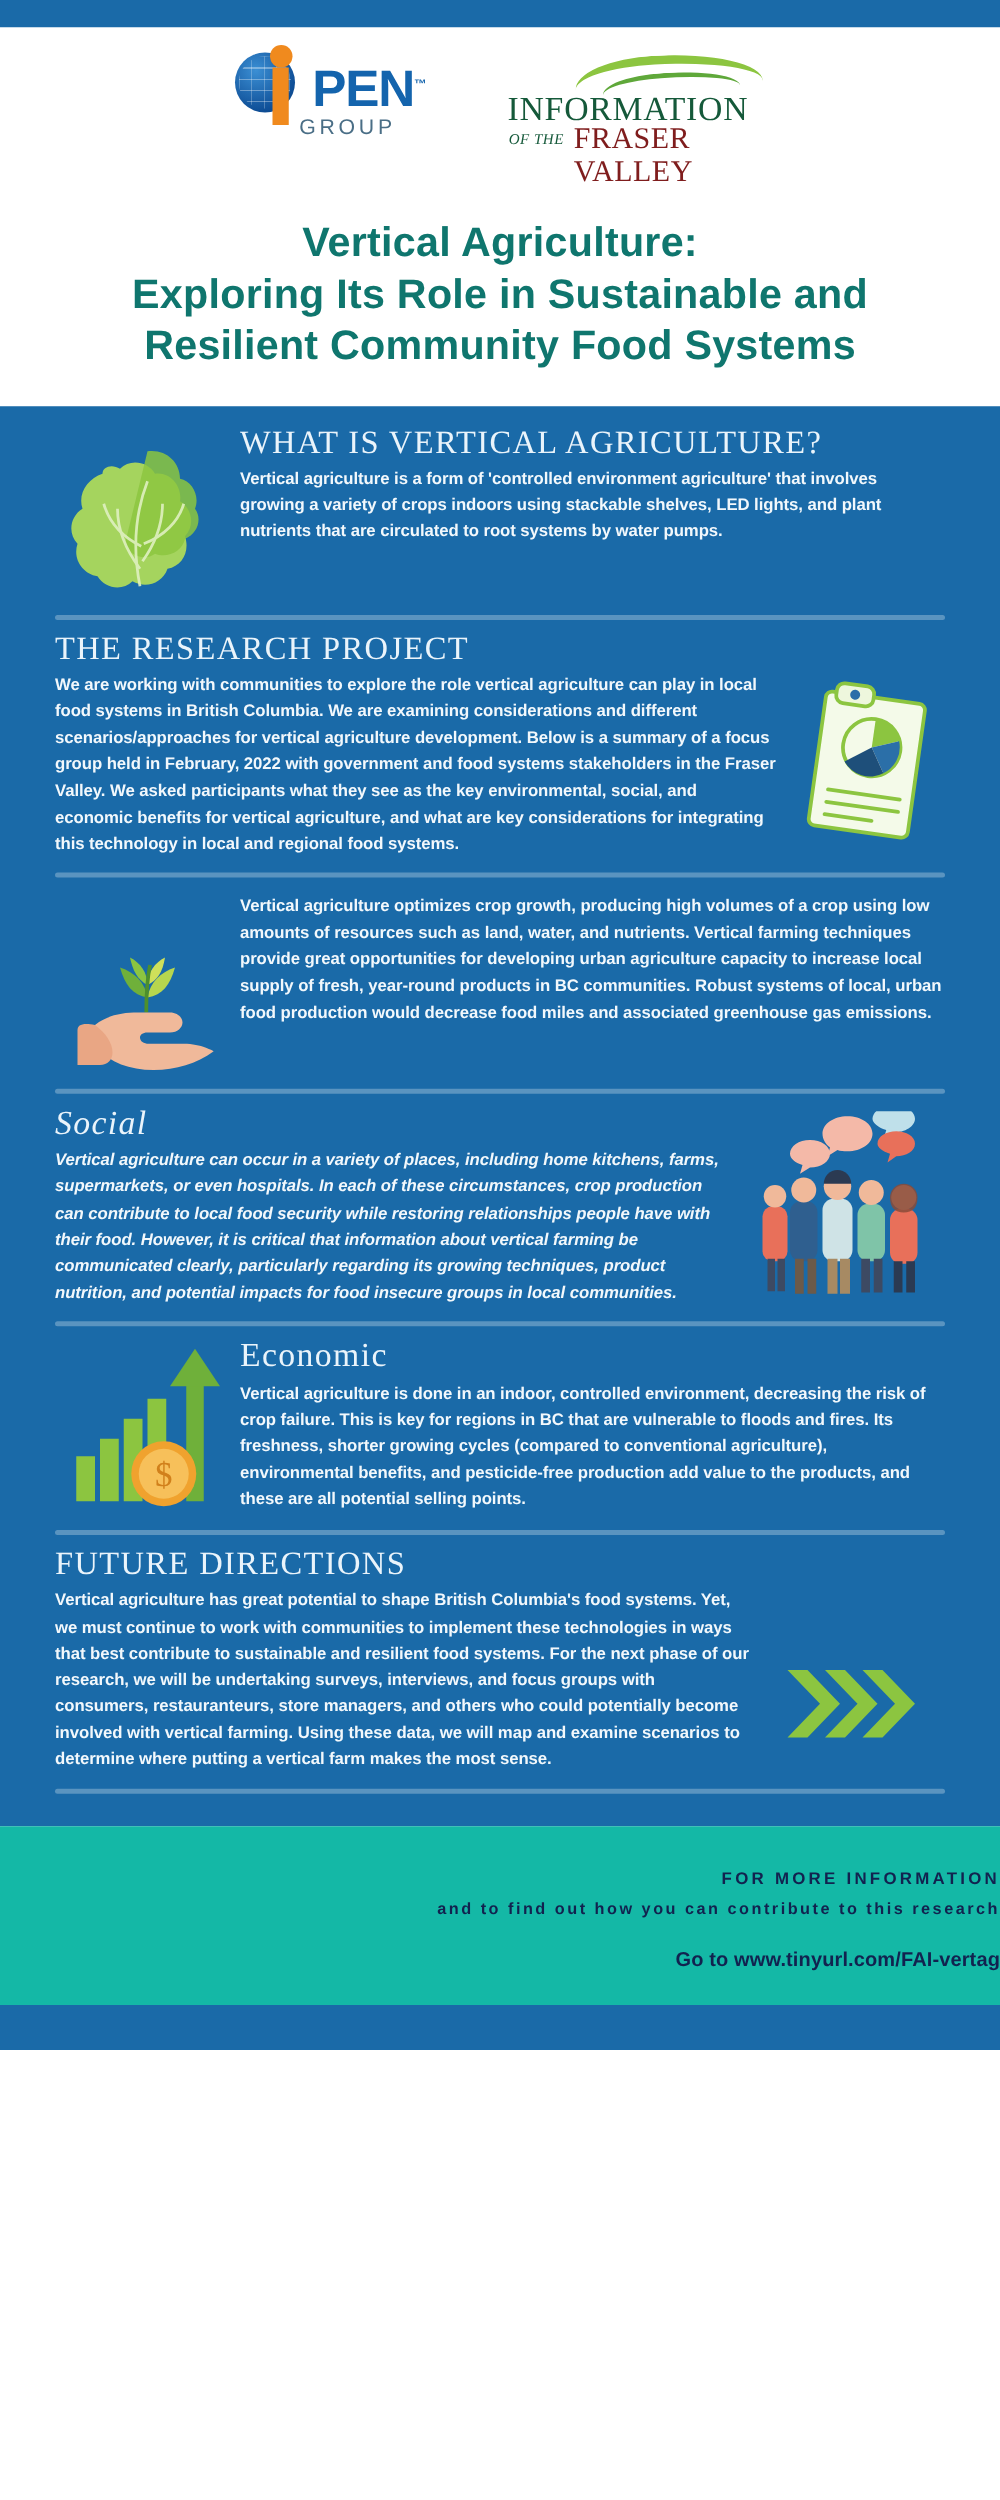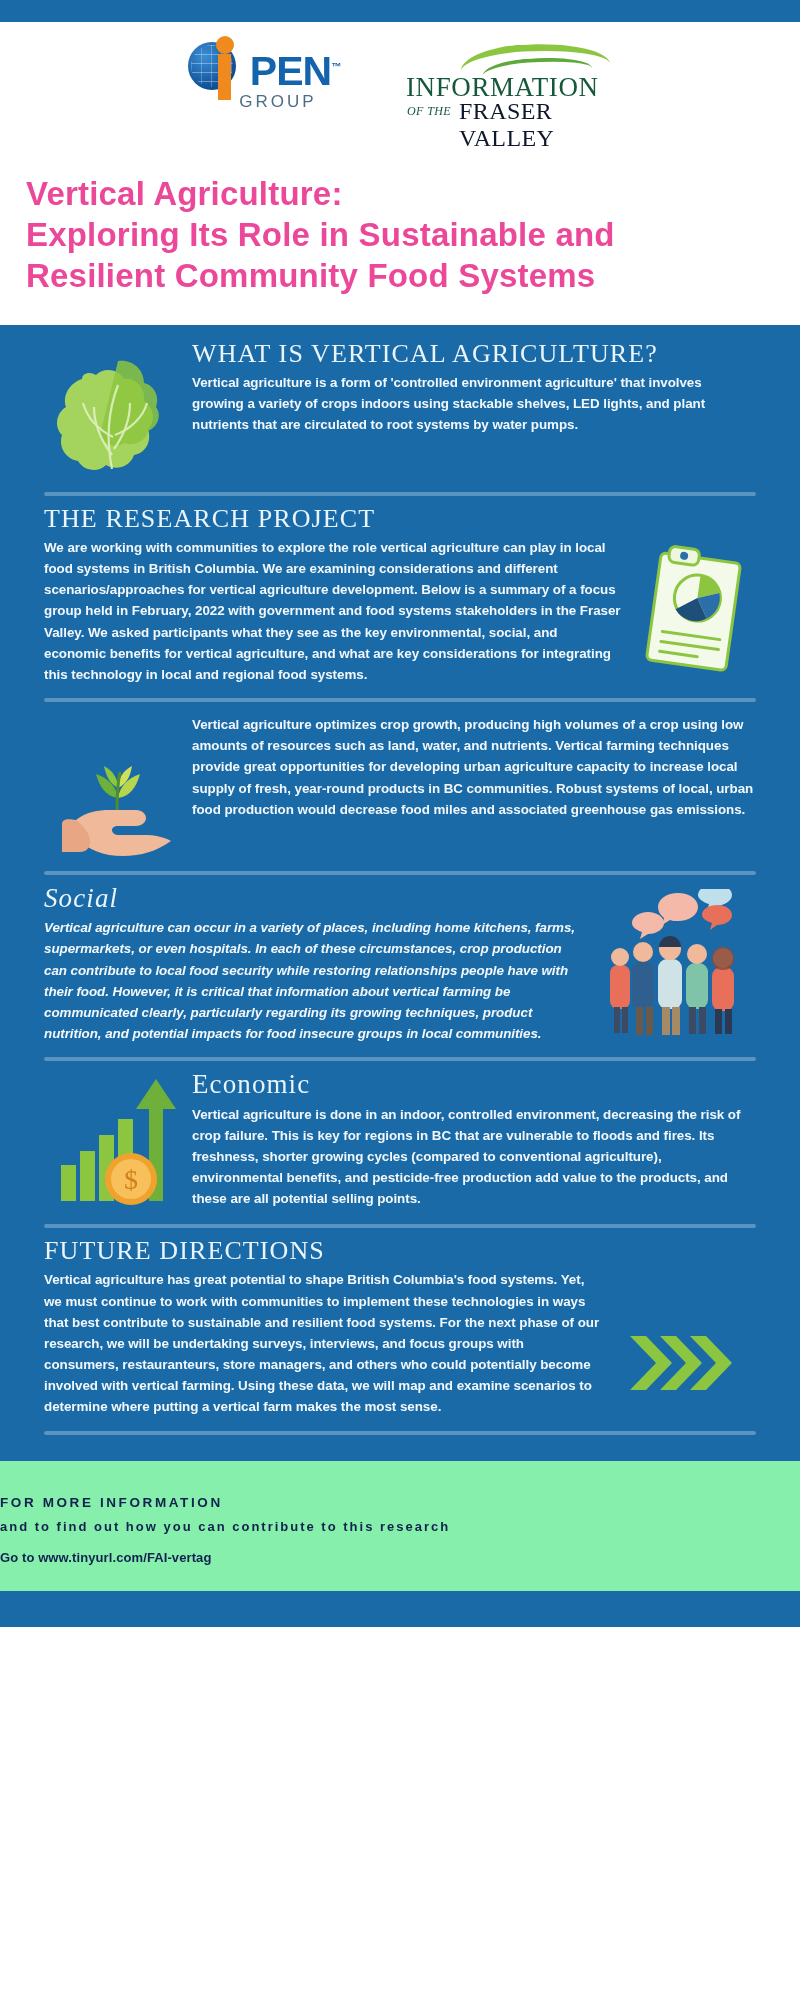--- a/index.html
+++ b/index.html
@@ -75,26 +75,26 @@
   .ufv-swoosh2 {
     position: absolute; right: 24px; top: 16px; width: 110px; height: 20px;
     border-top: 4px solid #5fa83a; border-radius: 60% 80% 0 0 / 100% 100% 0 0;
     transform: rotate(-4deg);
   }
   .ufv-uni { position: absolute; left: 0; top: 30px; font-family: "Liberation Serif", serif;
     font-size: 27px; color: #15593a; letter-spacing: .6px; }
   .ufv-ofthe { position: absolute; left: 1px; top: 62px; font-family: "Liberation Serif", serif;
     font-size: 12px; color: #15593a; letter-spacing: .4px; font-style: italic; }
   .ufv-fraser { position: absolute; left: 53px; top: 56px; font-family: "Liberation Serif", serif;
-    font-size: 24px; color: #0f172a; letter-spacing: .4px; }
+    font-size: 24px; color: #7f1d1d; letter-spacing: .4px; }
 
   
   .title-wrap { background:#fff; padding: 22px 26px 28px; }
   .title {
-    text-align: left; color: #ec4899; font-weight: bold;
+    text-align: center; color: #0f766e; font-weight: bold;
     font-size: 33px; line-height: 1.24; letter-spacing: .2px;
     font-family: "Liberation Sans", sans-serif;
   }
 
   
   .blue { background: #1a6aa8; padding: 14px 0 26px; }
   .section { position: relative; padding: 0 44px; }
   .divider { height: 4px; background: #5a94c0; margin: 13px 44px 0; border-radius: 2px; }
 
   .row { display: flex; align-items: flex-start; }
@@ -107,24 +107,24 @@
     letter-spacing: 1.1px; line-height: 1.12;
   }
   h2.caps { font-size: 26px; text-transform: uppercase; }
   h2.mixed { font-size: 27px; }
   p.body {
     color: #f2f8fc; font-size: 13.4px; line-height: 1.58;
     font-weight: bold; margin-top: 4px; letter-spacing: -.05px;
   }
 
   
-  .footer { background:#86efac; padding: 34px 0 26px; text-align:left; }
+  .footer { background:#14b8a6; padding: 34px 0 26px; text-align:right; }
   .f1 { color:#12224f; font-size: 13.5px; font-weight: bold; letter-spacing: 2.6px; }
   .f2 { color:#12224f; font-size: 13px; font-weight: bold; letter-spacing: 2.0px; margin-top: 9px; }
-  .f3 { color:#12224f; font-size: 13px; font-weight: bold; margin-top: 16px; letter-spacing: .1px; }
+  .f3 { color:#12224f; font-size: 16px; font-weight: bold; margin-top: 26px; letter-spacing: .1px; }
   .bottombar { height: 36px; background:#1a6aa8; }
 
   
   .lettuce { width: 132px; height: 140px; }
 
   
   .clipboard { width: 112px; height: 140px; }
 
   
   .hand { width: 132px; height: 130px; }

